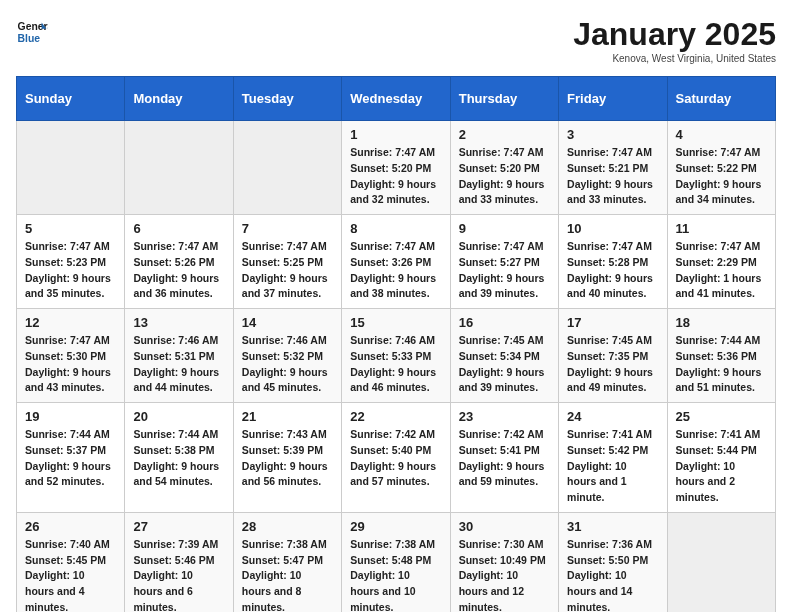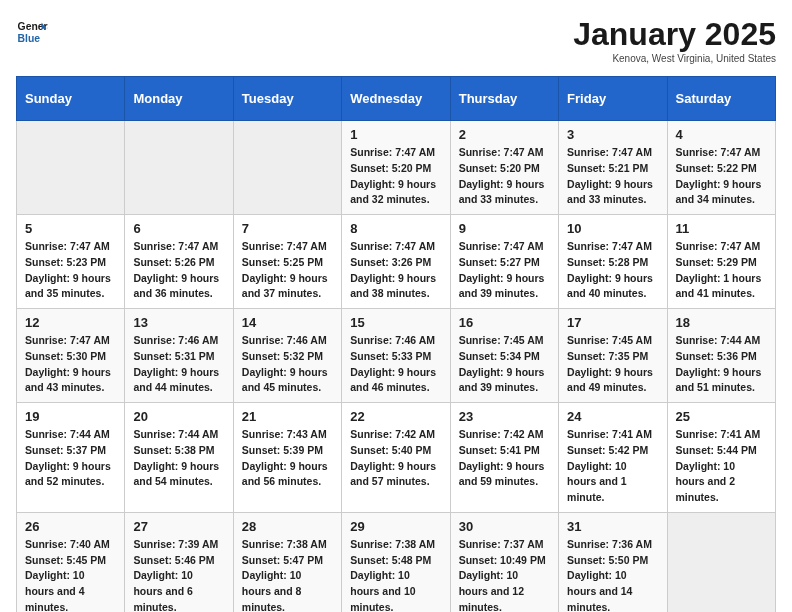--- a/index.html
+++ b/index.html
@@ -158,21 +158,21 @@
         <td>
           <span class="day-number">9</span>
           <div class="day-info"><span>Sunrise: 7:47 AM</span><br><span>Sunset: 5:27 PM</span><br><span>Daylight: 9 hours and 39 minutes.</span></div>
         </td>
         <td>
           <span class="day-number">10</span>
           <div class="day-info"><span>Sunrise: 7:47 AM</span><br><span>Sunset: 5:28 PM</span><br><span>Daylight: 9 hours and 40 minutes.</span></div>
         </td>
         <td>
           <span class="day-number">11</span>
-          <div class="day-info"><span>Sunrise: 7:47 AM</span><br><span>Sunset: 5:29 PM</span><br><span>Daylight: 1 hours and 41 minutes.</span></div>
+          <div class="day-info"><span>Sunrise: 7:47 AM</span><br><span>Sunset: 2:29 PM</span><br><span>Daylight: 1 hours and 41 minutes.</span></div>
         </td>
       </tr>
       <tr class="week-row-odd">
         <td>
           <span class="day-number">12</span>
           <div class="day-info"><span>Sunrise: 7:47 AM</span><br><span>Sunset: 5:30 PM</span><br><span>Daylight: 9 hours and 43 minutes.</span></div>
         </td>
         <td>
           <span class="day-number">13</span>
           <div class="day-info"><span>Sunrise: 7:46 AM</span><br><span>Sunset: 5:31 PM</span><br><span>Daylight: 9 hours and 44 minutes.</span></div>
@@ -240,21 +240,21 @@
         <td>
           <span class="day-number">28</span>
           <div class="day-info"><span>Sunrise: 7:38 AM</span><br><span>Sunset: 5:47 PM</span><br><span>Daylight: 10 hours and 8 minutes.</span></div>
         </td>
         <td>
           <span class="day-number">29</span>
           <div class="day-info"><span>Sunrise: 7:38 AM</span><br><span>Sunset: 5:48 PM</span><br><span>Daylight: 10 hours and 10 minutes.</span></div>
         </td>
         <td>
           <span class="day-number">30</span>
-          <div class="day-info"><span>Sunrise: 7:37 AM</span><br><span>Sunset: 10:49 PM</span><br><span>Daylight: 10 hours and 12 minutes.</span></div>
+          <div class="day-info"><span>Sunrise: 7:30 AM</span><br><span>Sunset: 10:49 PM</span><br><span>Daylight: 10 hours and 12 minutes.</span></div>
         </td>
         <td>
           <span class="day-number">31</span>
           <div class="day-info"><span>Sunrise: 7:36 AM</span><br><span>Sunset: 5:50 PM</span><br><span>Daylight: 10 hours and 14 minutes.</span></div>
         </td>
         <td class="empty-cell"></td>
       </tr>
     </tbody>
 </table>
 

